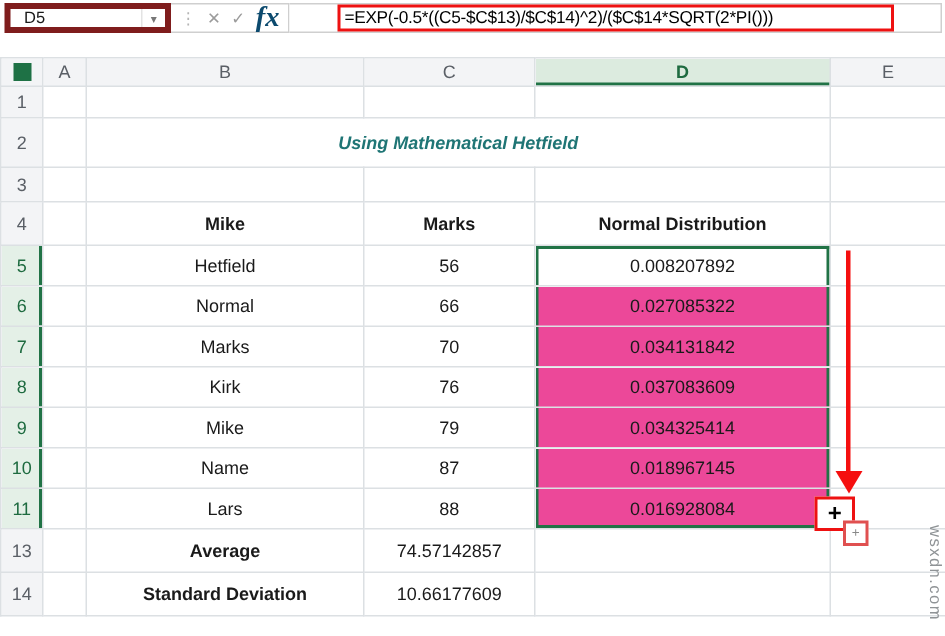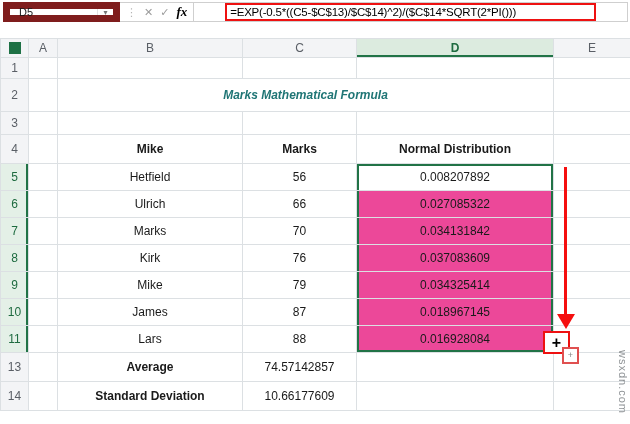--- a/index.html
+++ b/index.html
@@ -1,27 +1,27 @@
 <!DOCTYPE html>
 <html><head>
 <meta charset="utf-8">
 <style>
   html,body{margin:0;padding:0;background:#fff;}
   .app{position:relative;width:630px;height:424px;background:#fff;overflow:hidden;
        font-family:"Liberation Sans",sans-serif;color:#1a1a1a;}
 
   
   .fbar{position:absolute;top:2px;left:3px;right:2px;height:20px;display:flex;align-items:stretch;}
-  .namebox{width:103px;border:7px solid #7f1d1d;display:flex;align-items:center;font-size:11px;background:#fff;}
+  .namebox{width:103px;border:4px solid #7f1d1d;display:flex;align-items:center;font-size:11px;background:#fff;}
   .nb-text{flex:1;padding-left:9px;}
   .nb-chev{width:15px;text-align:center;color:#777;font-size:8px;border-left:1px solid #e3e3e3;align-self:stretch;display:flex;align-items:center;justify-content:center;}
   .fb-icons{display:flex;align-items:center;gap:7px;padding:0 6px;border:1px solid #cfcfcf;border-left:none;background:#fff;}
   .dots{color:#b5b5b5;font-size:11px;}
   .ic{font-size:11px;color:#9b9b9b;}
-  .fx{font-family:"Liberation Serif",serif;font-style:italic;font-weight:bold;font-size:13px;color:#000000;}
+  .fx{font-family:"Liberation Serif",serif;font-style:italic;font-weight:bold;font-size:19px;color:#0c4a6e;}
   .fb-rest{flex:1;border:1px solid #cfcfcf;border-left:none;background:#fff;display:flex;justify-content:center;}
   .fbox{width:361px;border:2px solid #EE1111;display:flex;align-items:center;padding:0 3px;
         font-size:11.5px;letter-spacing:-0.2px;color:#000;white-space:nowrap;overflow:hidden;}
 
   
   table.sheet{position:absolute;top:38px;left:0;width:630px;border-collapse:collapse;table-layout:fixed;}
   .sheet td{border:1px solid #DCE0E3;font-size:12px;text-align:center;vertical-align:middle;
             padding:0;overflow:hidden;white-space:nowrap;height:inherit;}
   .ch,.rh,.corner{background:#F3F4F6;color:#5A5F66;border:1px solid #CDD2D7;}
   .ch{font-size:11px;}
@@ -95,21 +95,21 @@
       <td class="rh">1</td>
       <td></td>
           <td></td>
       <td></td>
           <td></td>
       <td></td>
     </tr>
     <tr style="height:32px">
       <td class="rh">2</td>
       <td></td>
-      <td class="ttl" colspan="3">Marks Mathematical Formula</td>
+      <td class="ttl" colspan="3">Using Mathematical Hetfield</td>
       <td></td>
     </tr>
     <tr style="height:22px">
       <td class="rh">3</td>
       <td></td>
           <td></td>
       <td></td>
           <td></td>
       <td></td>
     </tr>
@@ -125,21 +125,21 @@
       <td class="rh rh-sel">5</td>
       <td></td>
       <td class="tb">Hetfield</td>
       <td class="tb">56</td>
       <td class="tb s1">0.008207892</td>
       <td></td>
     </tr>
     <tr style="height:26px">
       <td class="rh rh-sel">6</td>
       <td></td>
-      <td class="tb">Ulrich</td>
+      <td class="tb">Normal</td>
       <td class="tb">66</td>
       <td class="tb g sm">0.027085322</td>
       <td></td>
     </tr>
     <tr style="height:26px">
       <td class="rh rh-sel">7</td>
       <td></td>
       <td class="tb">Marks</td>
       <td class="tb">70</td>
       <td class="tb g sm">0.034131842</td>
@@ -157,21 +157,21 @@
       <td class="rh rh-sel">9</td>
       <td></td>
       <td class="tb">Mike</td>
       <td class="tb">79</td>
       <td class="tb g sm">0.034325414</td>
       <td></td>
     </tr>
     <tr style="height:26px">
       <td class="rh rh-sel">10</td>
       <td></td>
-      <td class="tb">James</td>
+      <td class="tb">Name</td>
       <td class="tb">87</td>
       <td class="tb g sm">0.018967145</td>
       <td></td>
     </tr>
     <tr style="height:26px">
       <td class="rh rh-sel">11</td>
       <td></td>
       <td class="tb">Lars</td>
       <td class="tb">88</td>
       <td class="tb g sl">0.016928084</td>

